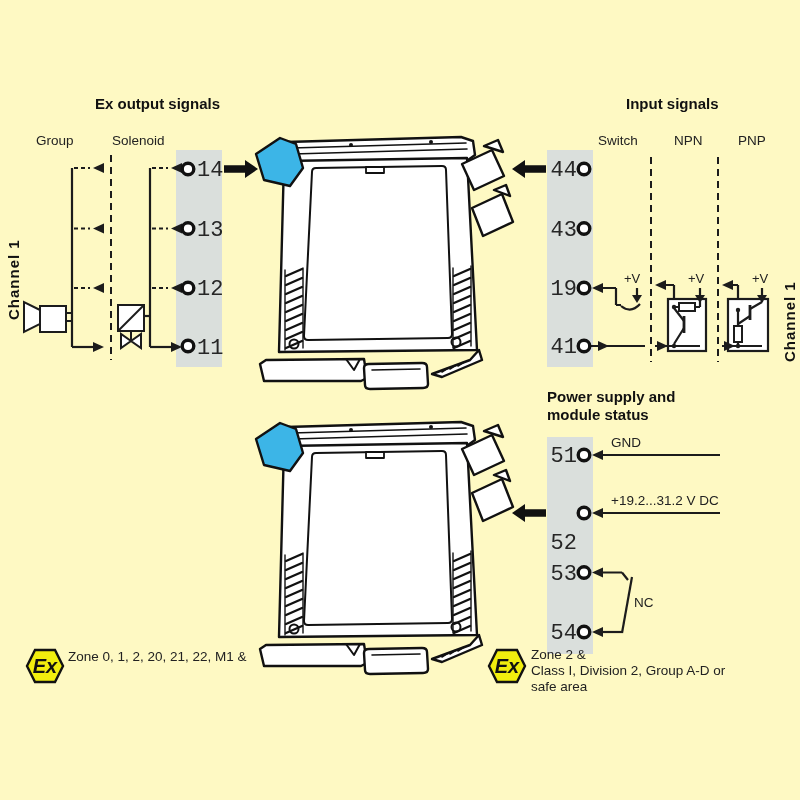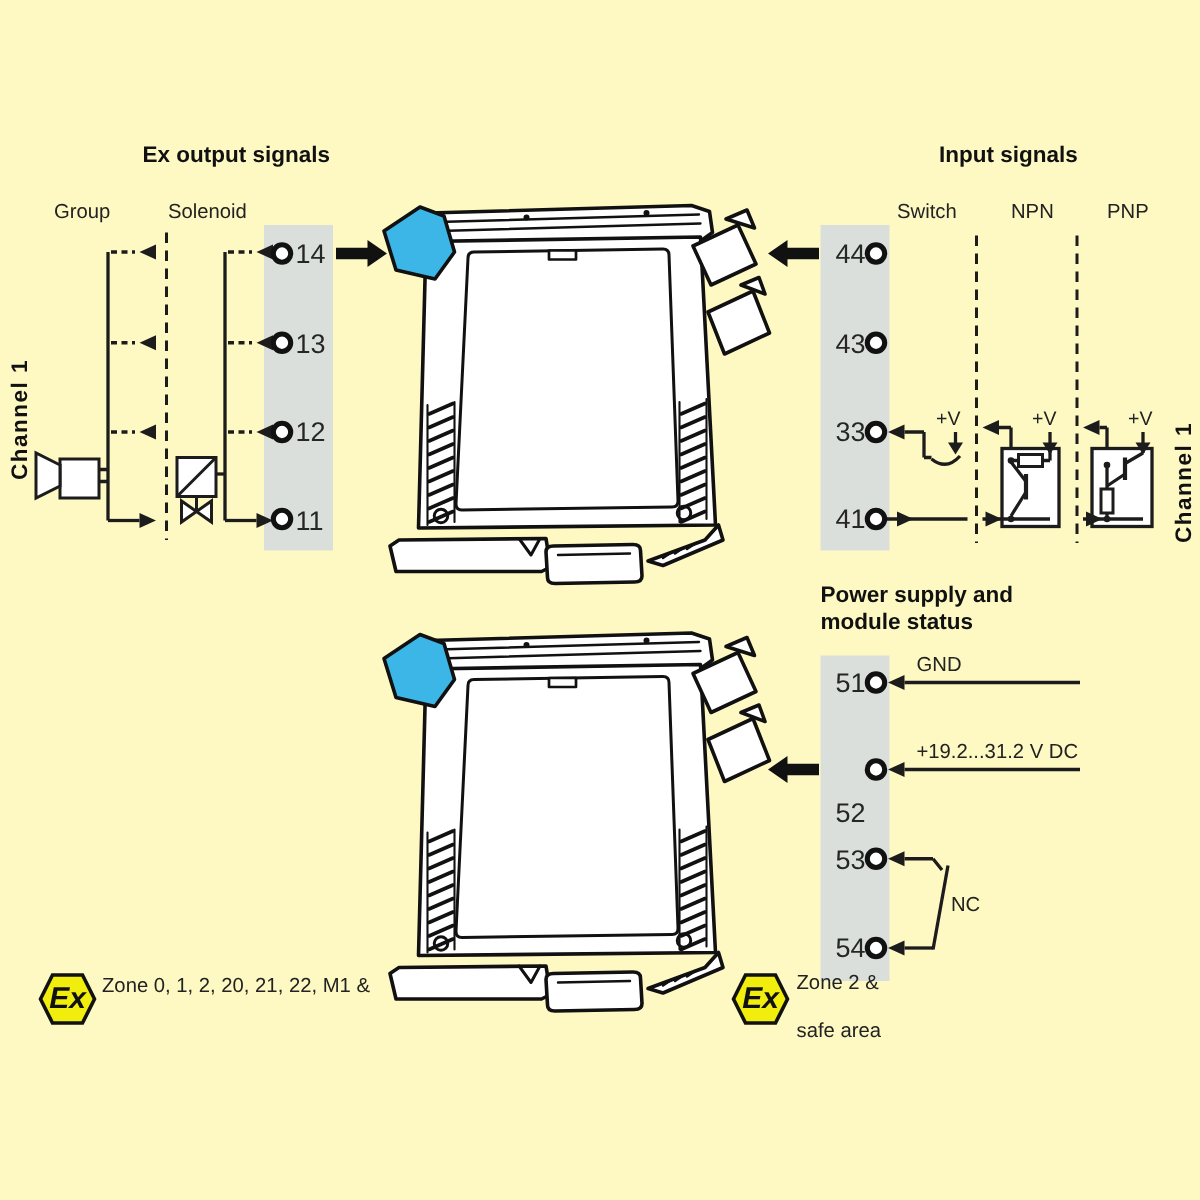--- a/index.html
+++ b/index.html
@@ -1,21 +1,21 @@
 <!DOCTYPE html>
 <html style="--strip: #dadfdc; --clip: #3cb5e7; --exy: #f1ee0e;"><head>
 <meta charset="utf-8">
 <style>
   html,body{margin:0;padding:0;background:#fff;}
   #canvas{position:relative;width:800px;height:800px;background:#fef9c3;overflow:hidden;
           font-family:"Liberation Sans", sans-serif;color:#1c1c1c;}
   #wiring{position:absolute;left:0;top:0;}
   .lbl{position:absolute;line-height:1;white-space:nowrap;color:#222;font-size:13.5px;}
   .heading{font-weight:bold;font-size:15px;color:#111;}
-  .term{position:absolute;line-height:1;font-size:18px;color:#262626;}
+  .term{position:absolute;line-height:1;font-size:22px;color:#262626;font-family:Liberation Mono, monospace;}
   .term.right{width:28px;text-align:right;}
   .vert{position:absolute;font-weight:bold;font-size:15px;color:#111;letter-spacing:1px;
         transform:rotate(-90deg);transform-origin:0 0;line-height:1;white-space:nowrap;}
   .supply{font-size:13px;color:#222;}
   .exlabel{position:absolute;width:36px;height:32px;display:flex;align-items:center;justify-content:center;
            font-style:italic;font-weight:bold;font-size:20px;color:#111;}
   .apptxt{font-size:13.5px;color:#222;}
 </style>
 </head>
 <body>
@@ -203,21 +203,21 @@
   <span class="vert" style="left:6px;top:320px;">Channel 1</span>
   <span class="vert" style="left:782px;top:362px;">Channel 1</span>
 
   <span class="term" style="left:197px;top:160px;">14</span>
   <span class="term" style="left:197px;top:219.5px;">13</span>
   <span class="term" style="left:197px;top:279px;">12</span>
   <span class="term" style="left:197px;top:338px;">11</span>
 
   <span class="term right" style="left:549px;top:160px;">44</span>
   <span class="term right" style="left:549px;top:219.5px;">43</span>
-  <span class="term right" style="left:549px;top:279px;">33</span>
+  <span class="term right" style="left:549px;top:279px;">19</span>
   <span class="term right" style="left:549px;top:337px;">41</span>
 
   <span class="term right" style="left:549px;top:446px;">51</span>
   <span class="term right" style="left:549px;top:504px;margin-top:29px;">52</span>
   <span class="term right" style="left:549px;top:563.5px;">53</span>
   <span class="term right" style="left:549px;top:623px;">54</span>
 
   <span class="lbl supply" style="left:624px;top:272px;">+V</span>
   <span class="lbl supply" style="left:688px;top:272px;">+V</span>
   <span class="lbl supply" style="left:752px;top:272px;">+V</span>
@@ -225,15 +225,16 @@
   <span class="lbl" style="left:611px;top:436px;">GND</span>
   <span class="lbl" style="left:611px;top:494px;">+19.2...31.2 V DC</span>
   <span class="lbl" style="left:634px;top:596px;">NC</span>
 
   <span class="exlabel" style="left:27px;top:650px;">Ex</span>
   <span class="exlabel" style="left:489px;top:650px;">Ex</span>
 
   <span class="lbl apptxt" style="left:68px;top:650px;">Zone 0, 1, 2, 20, 21, 22, M1 &amp;</span>
 
   <span class="lbl apptxt" style="left:531px;top:648px;">Zone 2 &amp;</span>
+  <span class="lbl apptxt" style="left:531px;top:664px;">Class I, Division 2, Group A-D or</span>
   <span class="lbl apptxt" style="left:531px;top:680px;">safe area</span>
 
 </div>
 
 </body></html>

